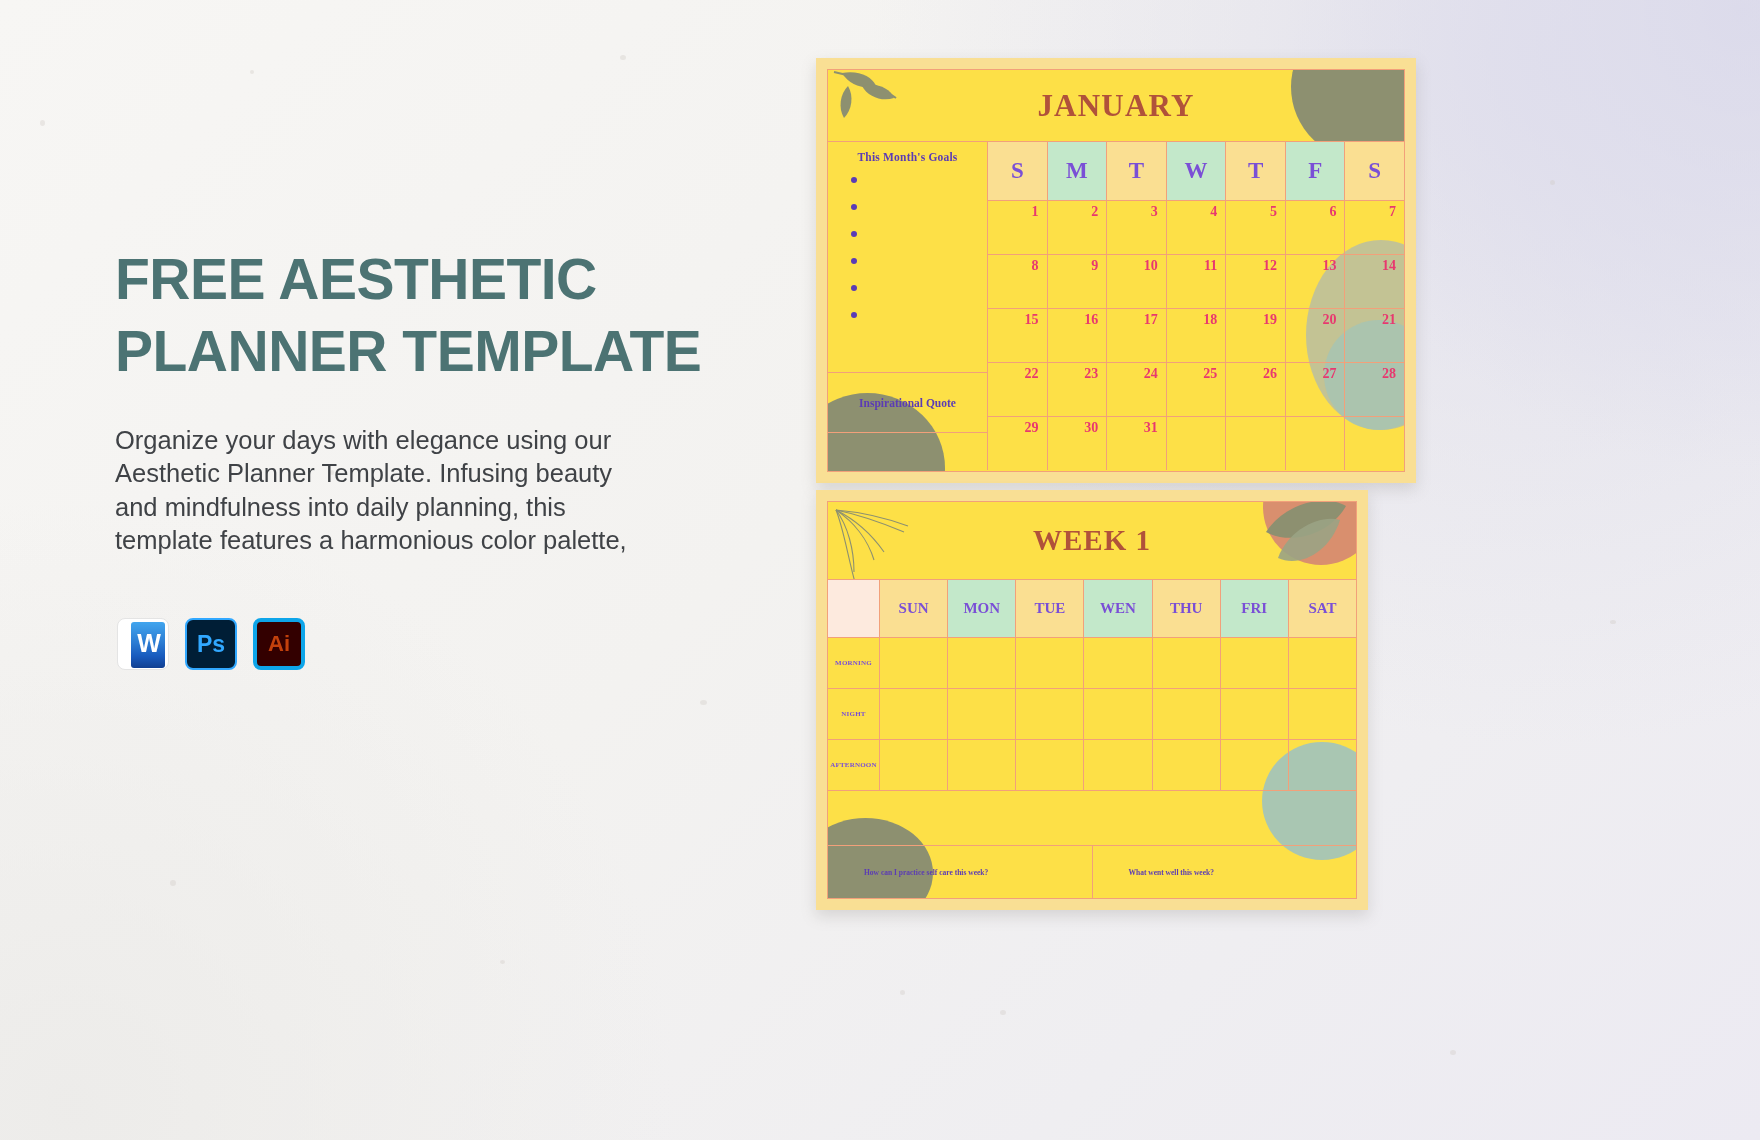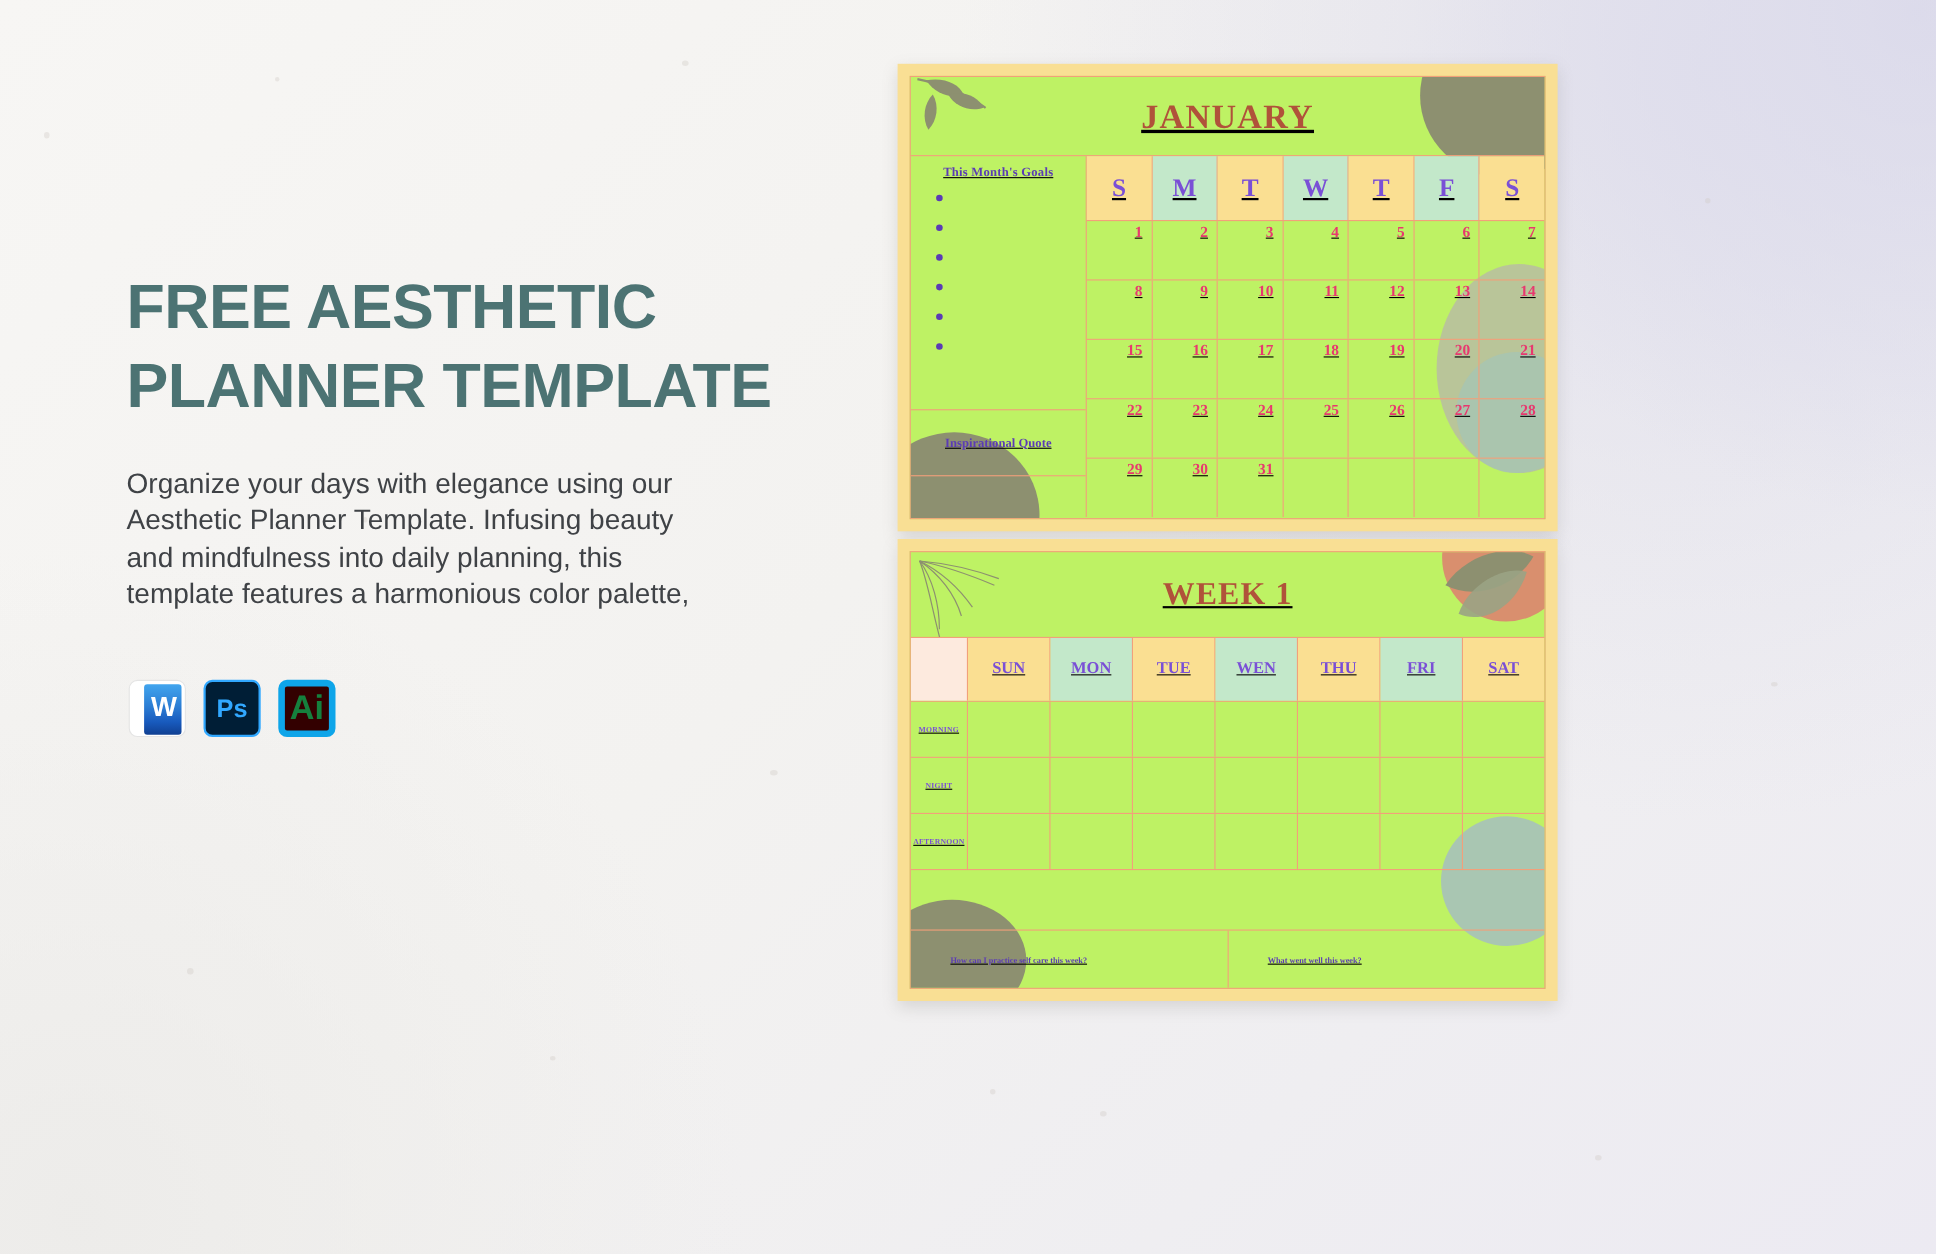--- a/index.html
+++ b/index.html
@@ -71,39 +71,38 @@
     position: absolute; right: 3px; top: 3px;
     width: 34px; height: 46px;
     background: linear-gradient(180deg,#41a5ee 0%,#2b7cd3 45%,#185abd 75%,#103f91 100%);
     border-radius: 3px;
   }
   .badge-word .w-glyph {
     position: relative; z-index: 2;
     color: #fff; font-size: 25px; margin-left: 12px; margin-top: -2px;
   }
   .badge-ps { background: #001e36; border: 2px solid #31a8ff; color: #31a8ff; font-size: 23px; }
-  .badge-ai { background: #330000; border: 6px solid #0ea5e9; color: #15803d; font-size: 31px; }
+  .badge-ai { background: #330000; border: 4px solid #0ea5e9; color: #c2410c; font-size: 22px; }
 
   
   .card {
     position: absolute;
     background: #f9df94;
     box-shadow: 0 6px 14px rgba(120,115,110,0.22);
     padding: 11px;
   }
   #calendar-card { left: 816px; top: 58px; width: 600px; height: 425px; }
-  #week-card { left: 816px; top: 490px; width: 600px; height: 420px; }
+  #week-card { left: 816px; top: 490px; width: 552px; height: 420px; }
 
   .sheet {
     position: relative;
     width: 100%; height: 100%;
-    background: #bef264;
+    background: #fde047;
     border: 1.5px solid #f2a07a;
     overflow: hidden;
-    text-decoration: underline;
   }
 
   
   .deco { position: absolute; pointer-events: none; }
   #deco-olive-circle-tr {
     right: -42px; top: -58px;
     width: 155px; height: 150px;
     border-radius: 50%;
     background: #8d9070;
   }

